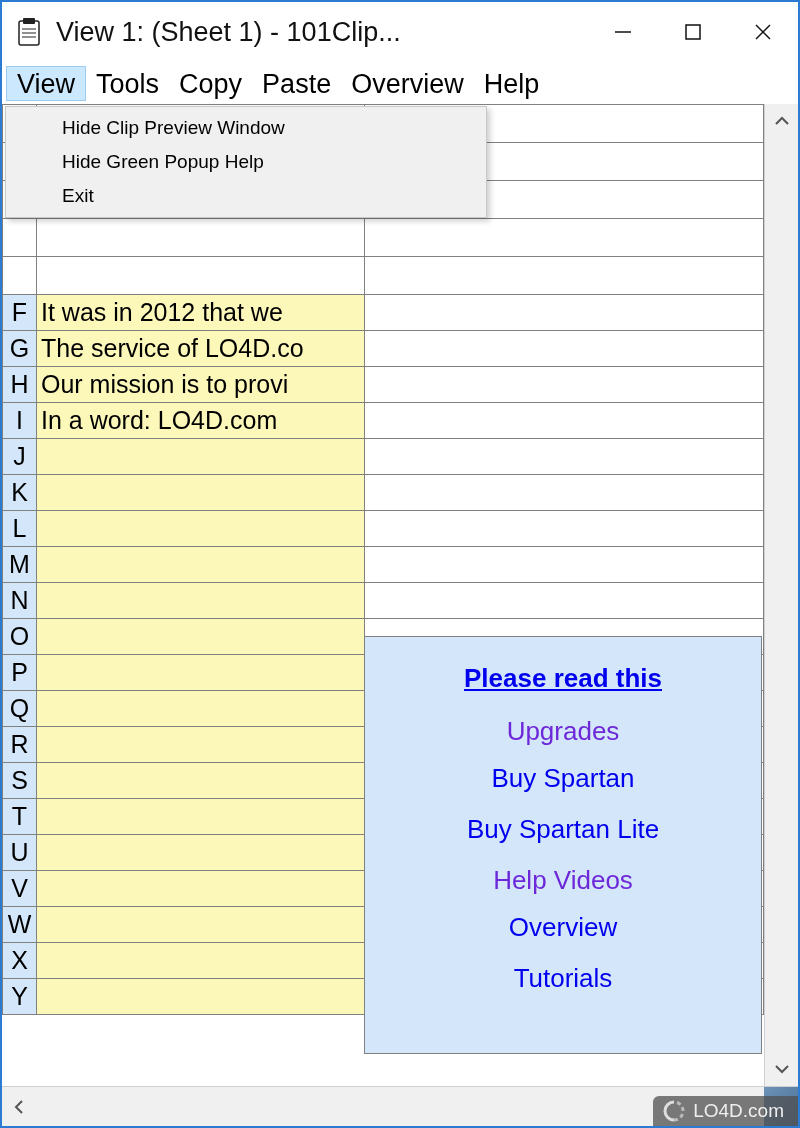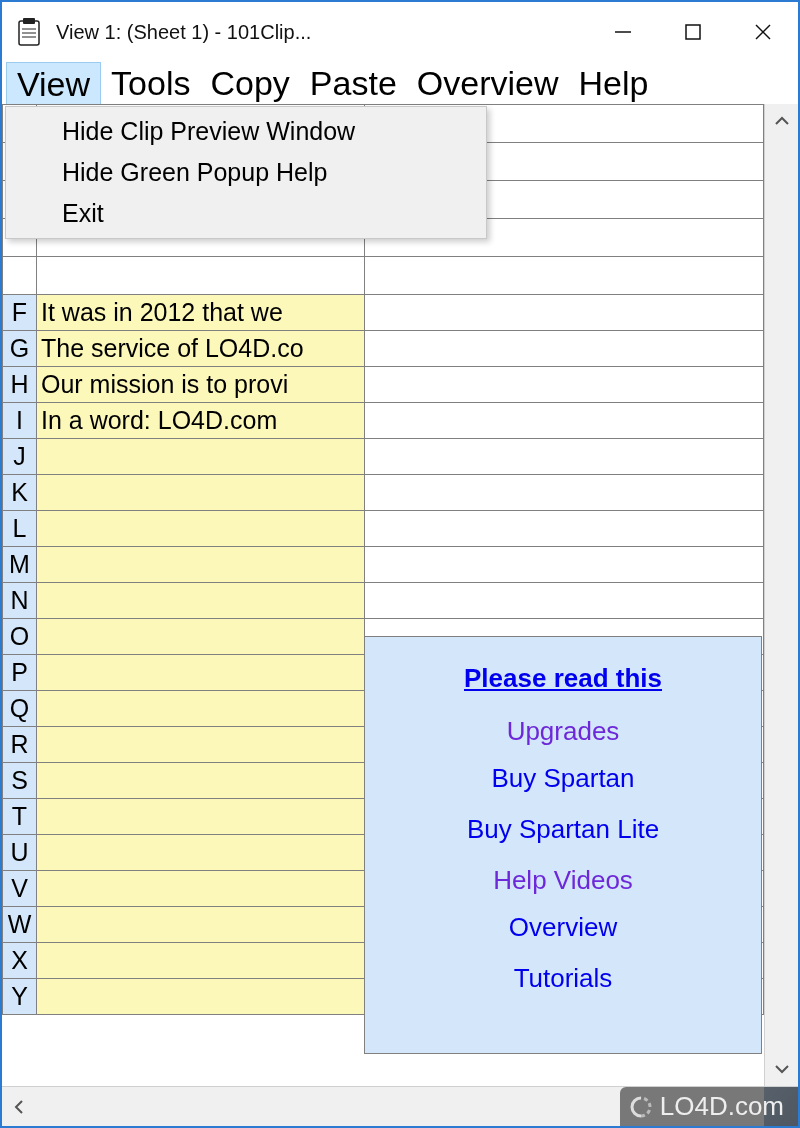--- a/index.html
+++ b/index.html
@@ -1,48 +1,48 @@
 <!DOCTYPE html>
 <html><head>
 <meta charset="utf-8">
 <style>
   * { box-sizing: border-box; margin: 0; padding: 0; }
   html, body { width: 800px; height: 1128px; overflow: hidden; font-family: "Segoe UI", Tahoma, sans-serif; background: #fff; }
   .window { width: 800px; height: 1128px; border: 2px solid #2a7bd1; position: relative; background: #fff; display: flex; flex-direction: column; }
-  .titlebar { display: flex; align-items: center; height: 60px; padding: 0 0 0 10px; font-size: 20px; color: #111; }
+  .titlebar { display: flex; align-items: center; height: 60px; padding: 0 0 0 10px; font-size: 27px; color: #111; }
   .titlebar .app-icon { width: 34px; height: 34px; margin-right: 10px; display: flex; align-items: center; justify-content: center; }
   .titlebar .title-text { flex: 0 0 auto; }
   .titlebar .spacer { flex: 1; }
   .win-btn { width: 70px; height: 60px; display: flex; align-items: center; justify-content: center; font-size: 24px; }
   .win-btn svg { stroke: #111; }
-  .menubar { display: flex; align-items: flex-start; height: 42px; font-size: 34px; padding-left: 4px; }
+  .menubar { display: flex; align-items: center; height: 42px; font-size: 27px; padding-left: 4px; }
   .menu-item { padding: 2px 10px 0 10px; display: flex; align-items: center; cursor: default; }
   .menu-item.open { background: #cce8ff; border: 1px solid #99ccf0; }
   .dropdown { position: absolute; left: 3px; top: 104px; width: 482px; background: #f0f0f0; border: 1px solid #c8c8c8; box-shadow: 3px 3px 6px rgba(0,0,0,0.2); z-index: 50; padding: 4px 0; }
-  .dropdown-row { font-size: 25px; padding: 6px 16px 6px 56px; }
+  .dropdown-row { font-size: 19px; padding: 6px 16px 6px 56px; }
   .content { flex: 1; display: flex; position: relative; }
   .grid-area { flex: 1; position: relative; }
   table.grid { border-collapse: collapse; width: 100%; table-layout: fixed; }
   table.grid col.rowhdr { width: 34px; }
   table.grid col.col1 { width: 328px; }
   table.grid col.col2 { width: auto; }
   table.grid td { border: 1px solid #808080; height: 36px; font-size: 25px; vertical-align: middle; padding: 1px 4px; white-space: nowrap; overflow: hidden; }
   td.rowhdr { background: #d4e6f9; text-align: center; padding: 0 2px; }
   td.yellow { background: #fcf8ba; }
   td.white { background: #fff; }
   .vscroll { width: 34px; background: #f0f0f0; border-left: 1px solid #d0d0d0; display: flex; flex-direction: column; align-items: center; justify-content: space-between; }
   .vscroll .arrow, .hscroll .arrow { width: 34px; height: 34px; display: flex; align-items: center; justify-content: center; color: #666; font-size: 18px; }
   .bottom-bar { height: 40px; display: flex; }
   .hscroll { flex: 1; background: #f0f0f0; border-top: 1px solid #d0d0d0; display: flex; align-items: center; }
   .corner { width: 34px; height: 40px; background: linear-gradient(135deg, #6d92b8 0%, #4a6f95 100%); border-top: 1px solid #d0d0d0; }
   .info-panel { position: absolute; left: 368px; top: 14px; width: 392px; height: 468px; background: #d4e6f9; border: 1px solid #808080; z-index: 5; text-align: center; padding-top: 20px; font-size: 26px; }
   .info-panel .headline { color: #0000ee; font-weight: bold; text-decoration: underline; margin-bottom: 28px; display: inline-block; }
   .info-panel .section-h { font-weight: normal; color: #6d28d9; margin: 8px 0 10px; }
   .info-panel a.lnk { color: #0000ee; display: inline-block; margin: 6px 0 14px; }
-  .watermark { position: absolute; right: 0; bottom: 0; background: rgba(80,80,80,0.75); color: #eee; font-size: 26px; padding: 4px 14px 4px 40px; border-top-left-radius: 6px; z-index: 100; display: flex; align-items: center; }
+  .watermark { position: absolute; right: 0; bottom: 0; background: rgba(80,80,80,0.75); color: #eee; font-size: 19px; padding: 4px 14px 4px 40px; border-top-left-radius: 6px; z-index: 100; display: flex; align-items: flex-start; }
   .watermark svg { position: absolute; left: 10px; }
   .rows-wrapper { position: relative; }
 </style>
 </head>
 <body>
 
 <div class="window">
 
   <div class="titlebar">
     <span class="app-icon">

